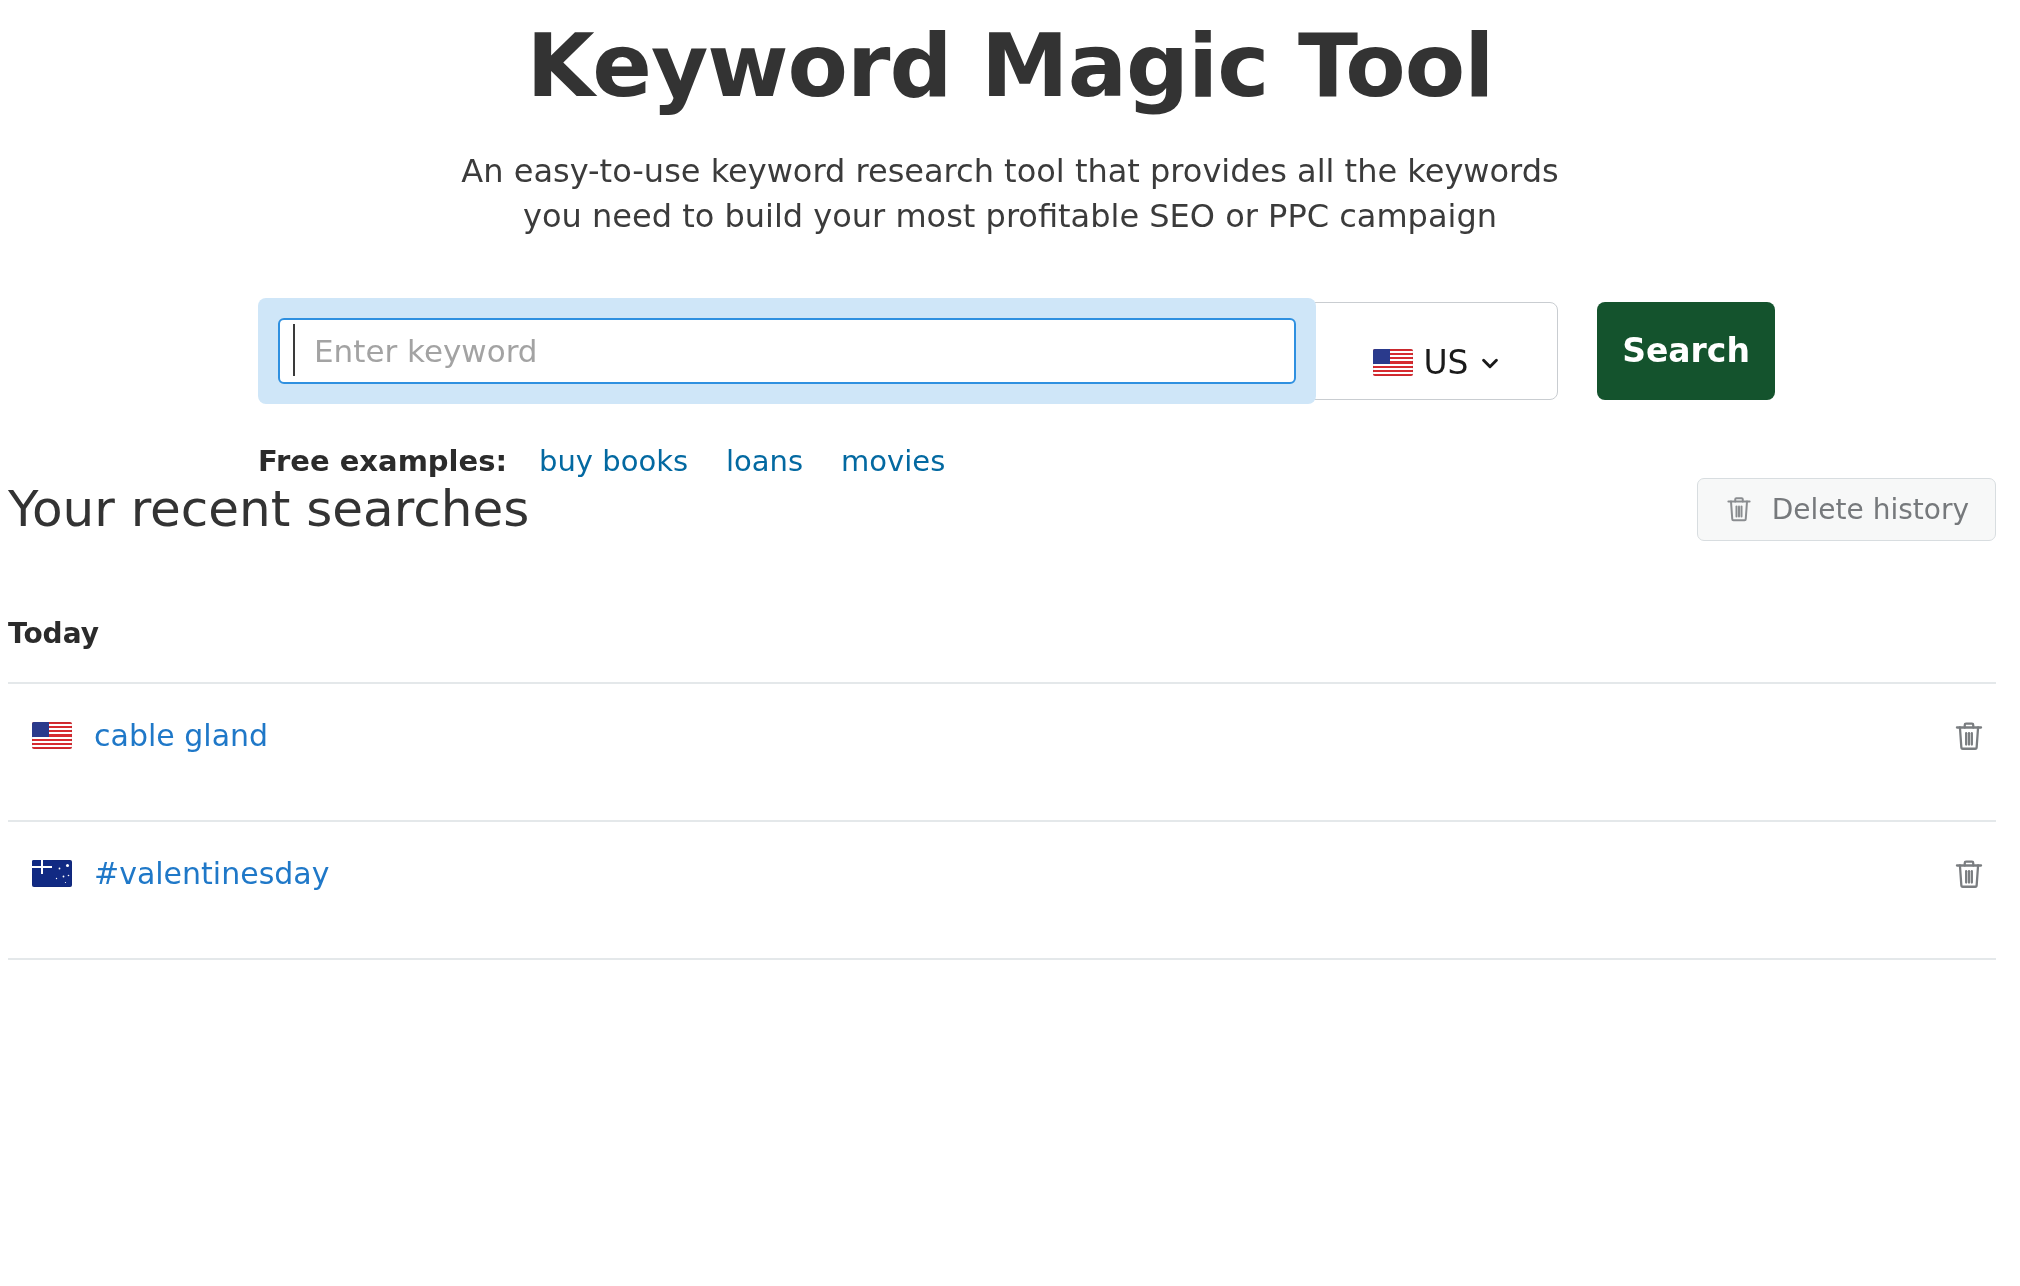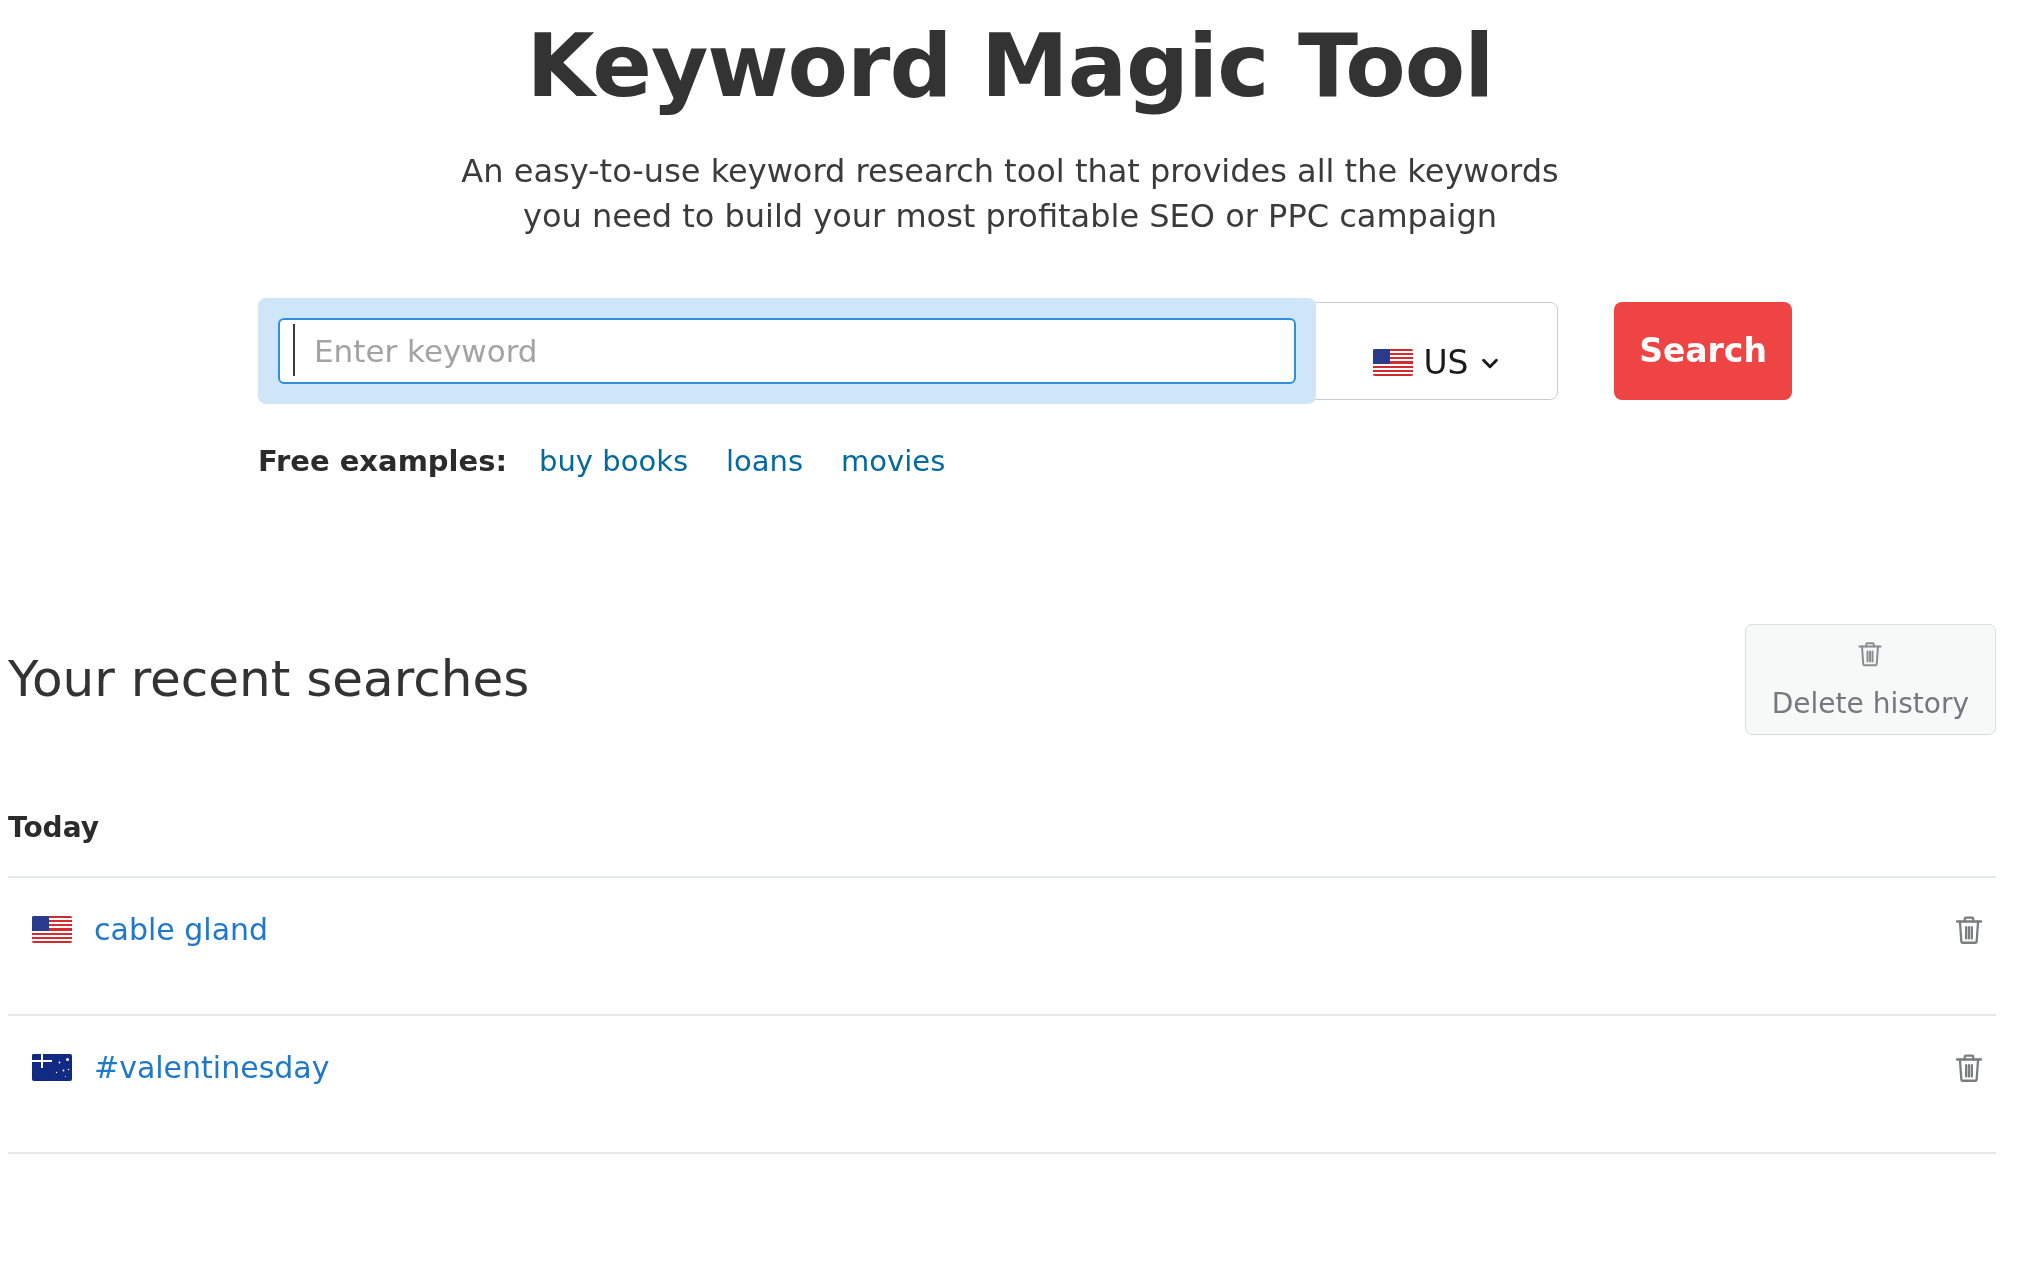--- a/index.html
+++ b/index.html
@@ -164,24 +164,24 @@
   .country-code {
     font-size: 33px;
     color: #1a1a1a;
     font-weight: 400;
   }
   .chev {
     width: 22px; height: 22px;
     flex: none;
   }
   .search-button {
-    margin-left: 56px;
+    margin-left: 39px;
     width: 178px;
     height: 98px;
-    background: #ef4444;
+    background: #14532d;
     color: #ffffff;
     font-size: 33px;
     font-weight: 600;
     border: none;
     border-radius: 8px;
     cursor: pointer;
     font-family: "DejaVu Sans", "Liberation Sans", sans-serif;
     flex: none;
   }
 
@@ -202,21 +202,20 @@
   .example-link {
     color: #0369a1;
     text-decoration: none;
     margin-right: 38px;
     cursor: pointer;
   }
   .example-link:last-child { margin-right: 0; }
 
   
   .recent {
-    margin-top: 146px;
     padding: 0 24px 0 8px;
   }
   .recent-head {
     display: flex;
     align-items: center;
     justify-content: space-between;
   }
   .recent-title {
     font-size: 50px;
     font-weight: 400;
@@ -228,21 +227,20 @@
     align-items: center;
     gap: 18px;
     background: #f7f8f8;
     border: 1px solid #d8dde0;
     border-radius: 7px;
     padding: 14px 26px;
     font-size: 28px;
     color: #76797c;
     cursor: pointer;
     font-family: "DejaVu Sans", "Liberation Sans", sans-serif;
-    flex-direction: column;
   }
   .group-label {
     margin-top: 76px;
     font-size: 28px;
     font-weight: 700;
     color: #2b2b2b;
   }
   .divider {
     height: 2px;
     background: #e4e8ea;

